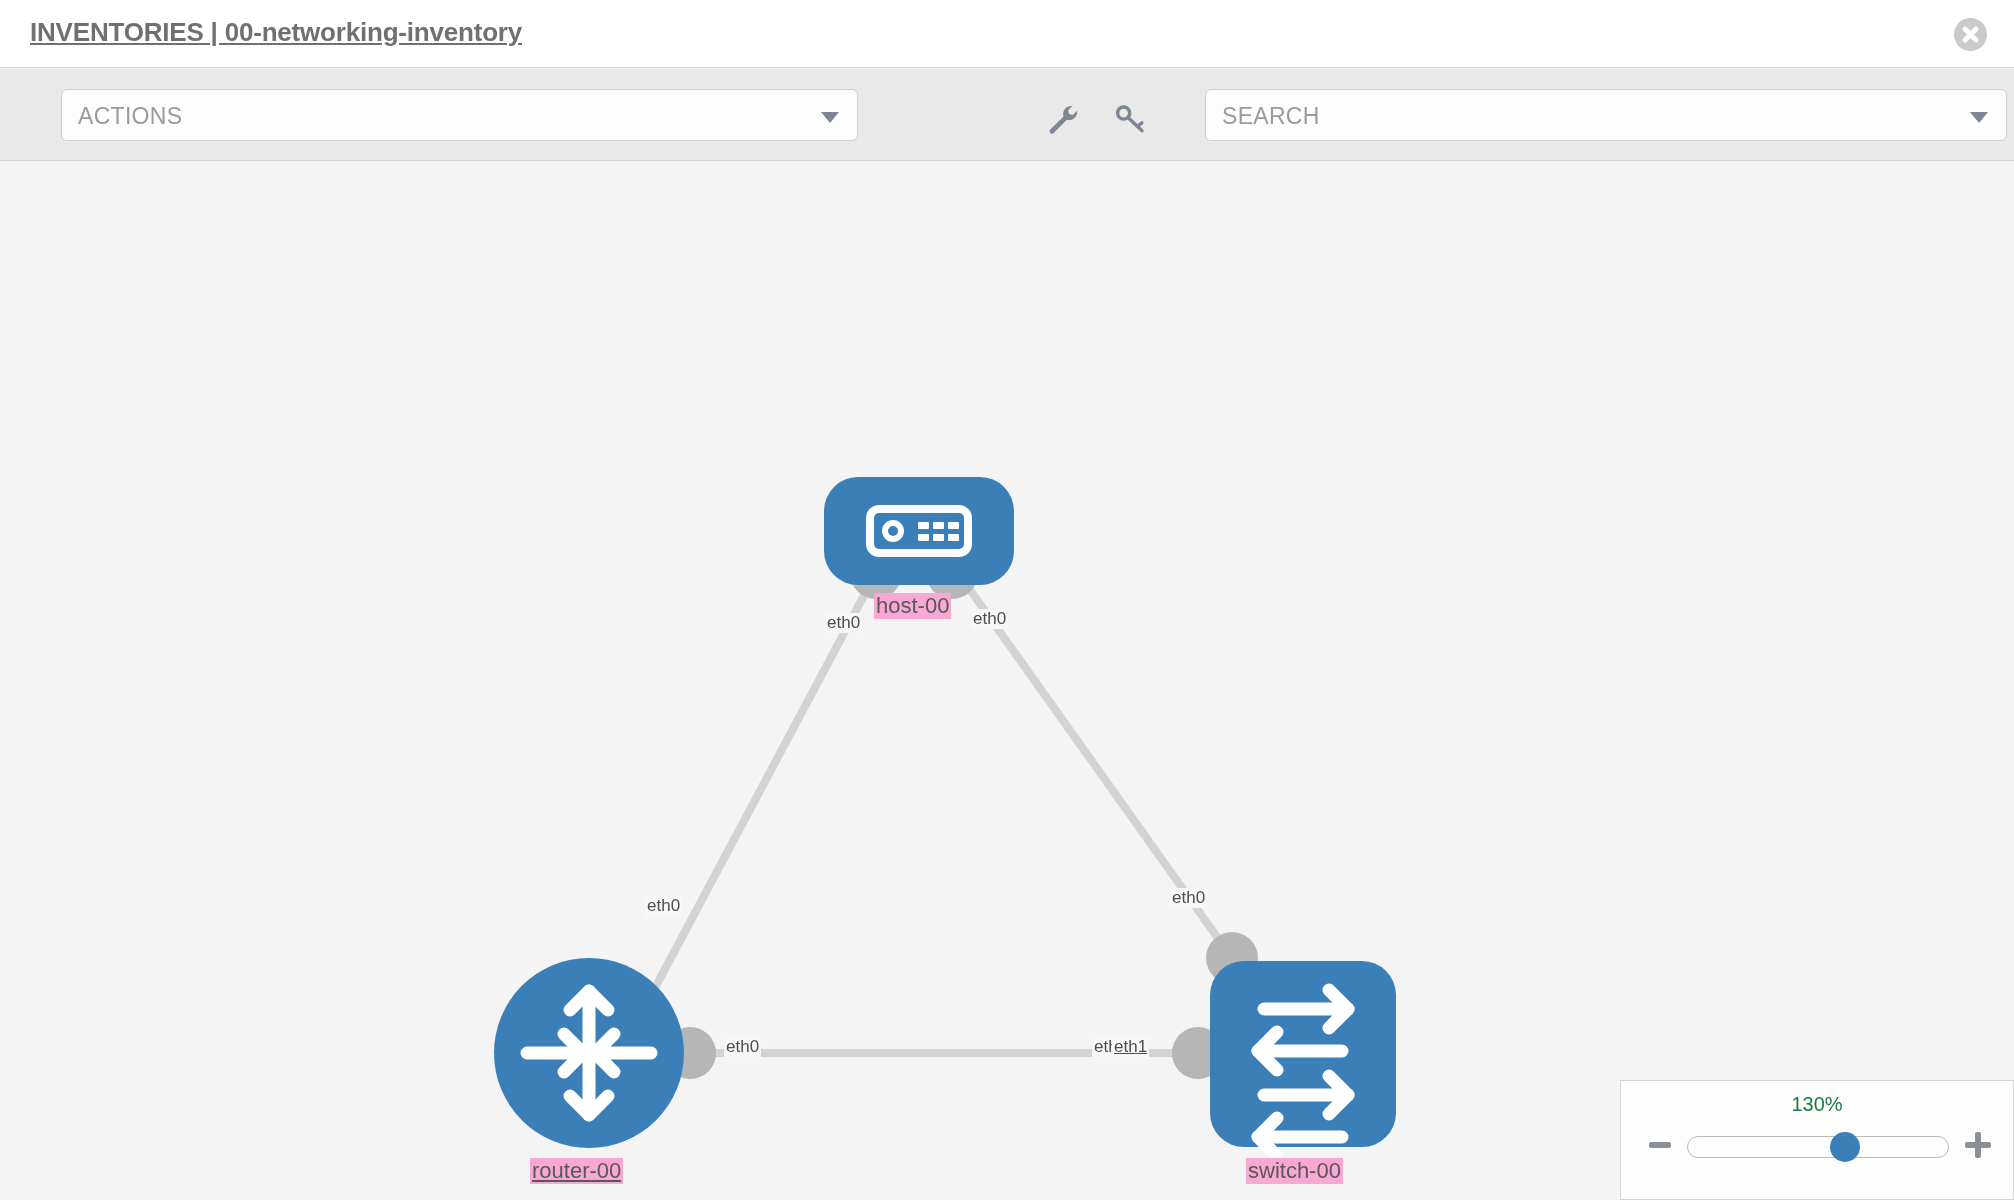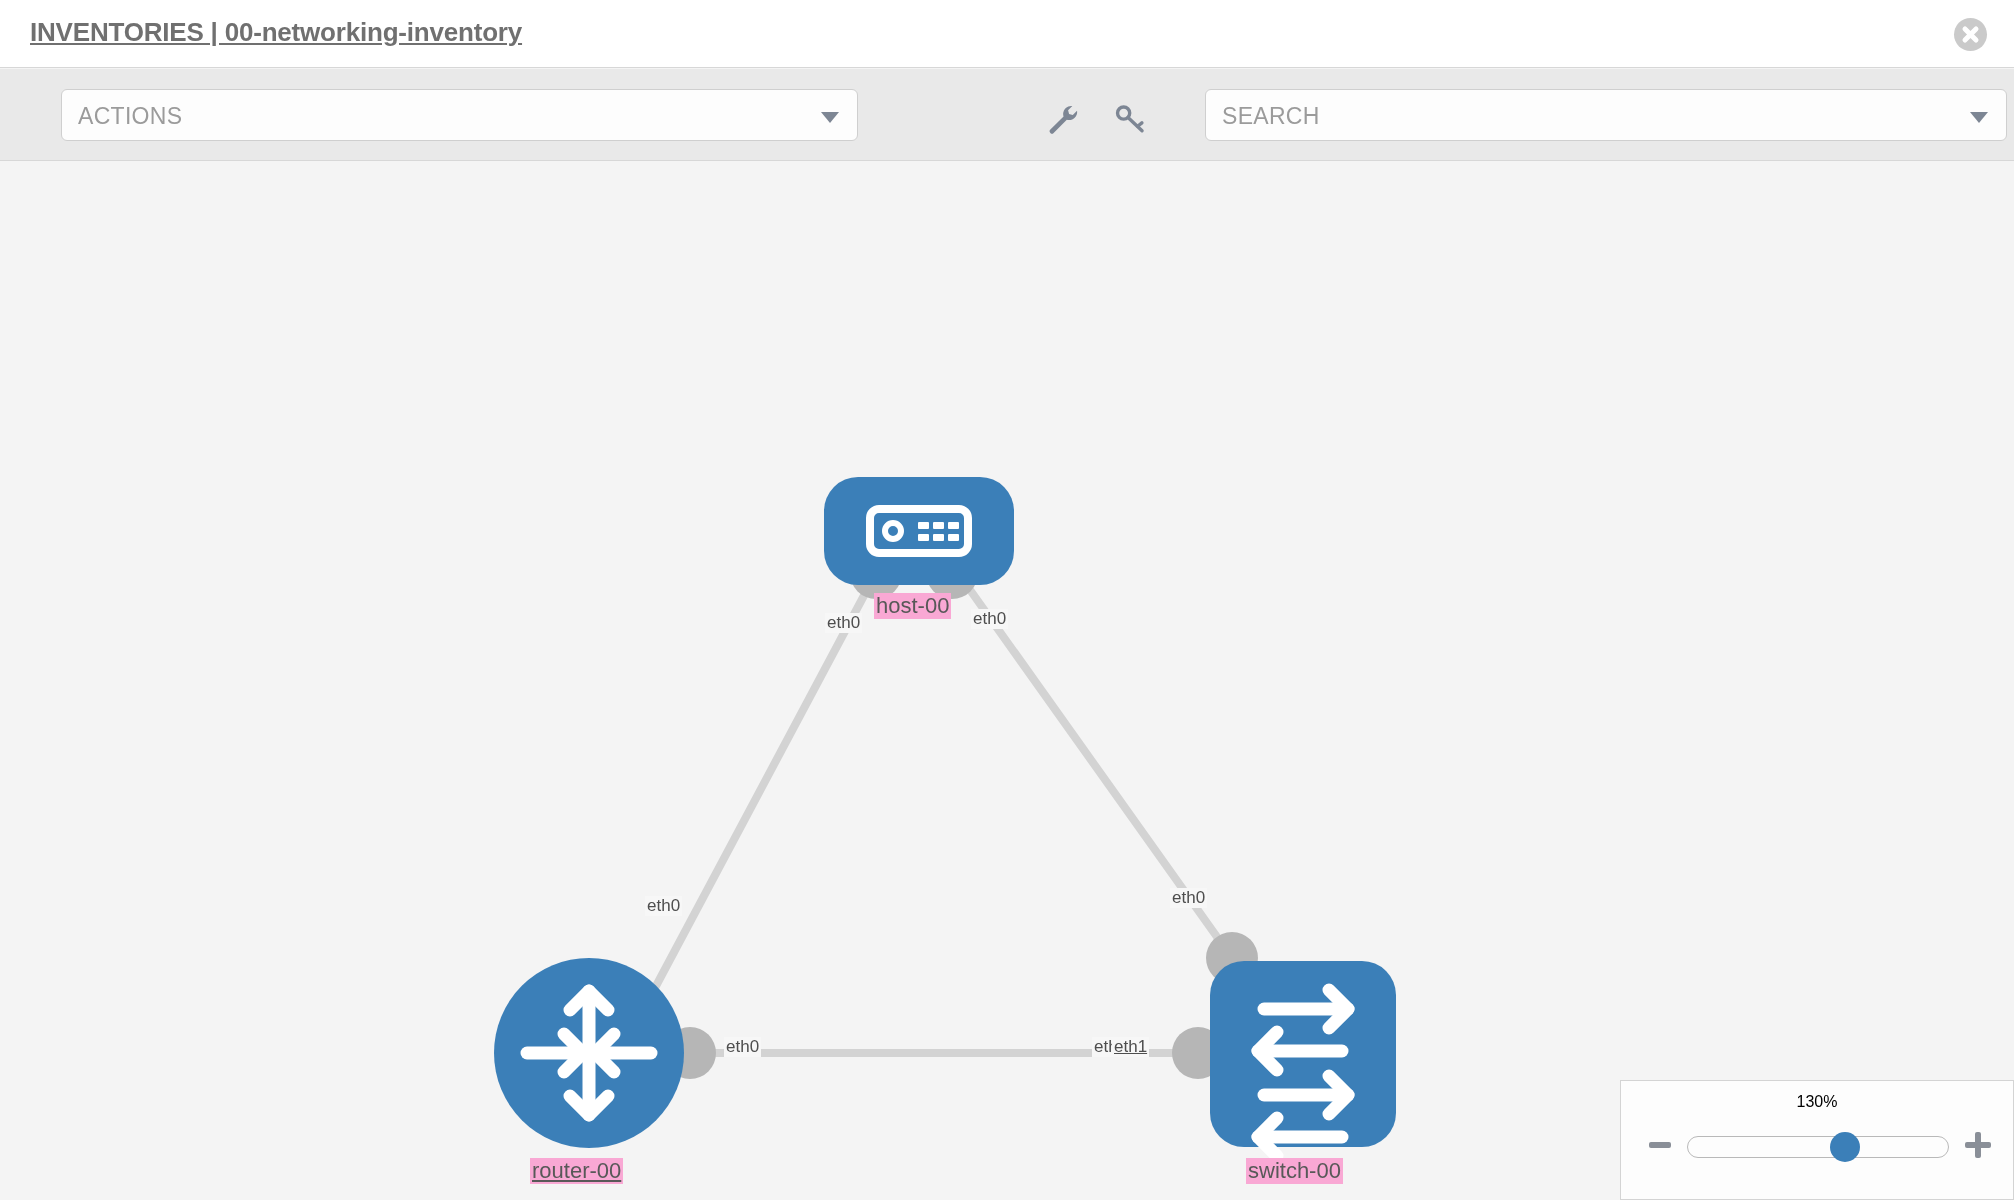--- a/index.html
+++ b/index.html
@@ -134,22 +134,22 @@
     width: 394px;
     height: 120px;
     background: #fdfdfd;
     border: 1px solid #d4d4d4;
   }
   .zoom-value {
     position: absolute;
     top: 12px;
     left: 0; right: 0;
     text-align: center;
-    font-size: 16px;
-    color: #000000;
+    font-size: 20px;
+    color: #15803d;
   }
   .zoom-row {
     position: absolute;
     top: 47px;
     left: 0; right: 0;
     height: 40px;
   }
   .zoom-minus {
     position: absolute;
     left: 28px; top: 14px;

